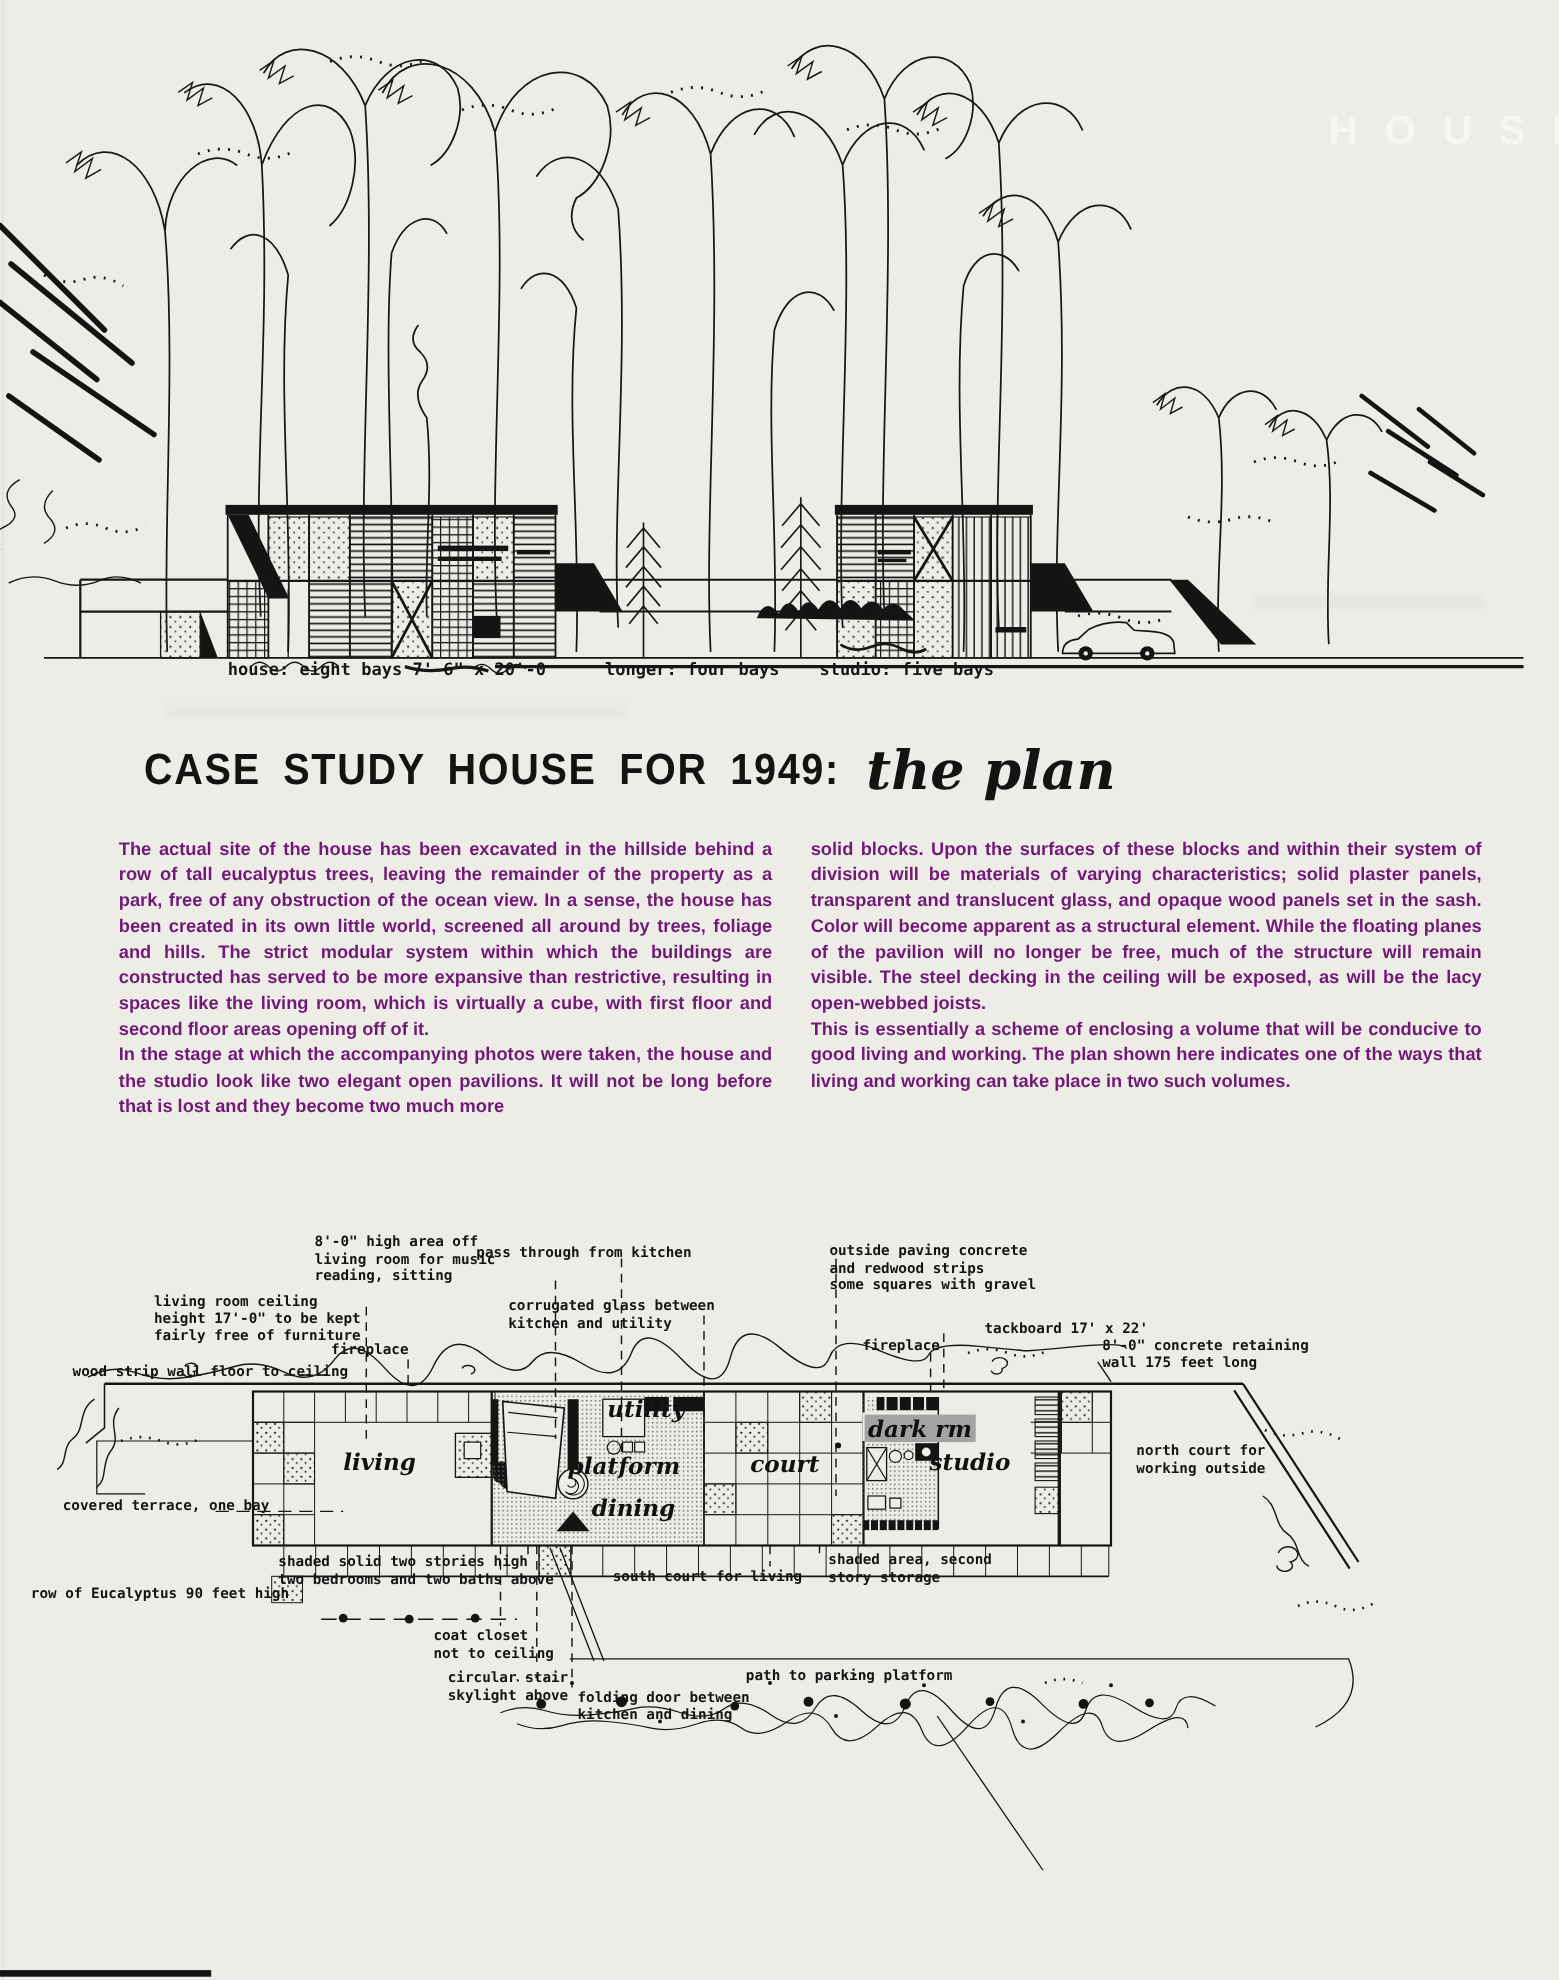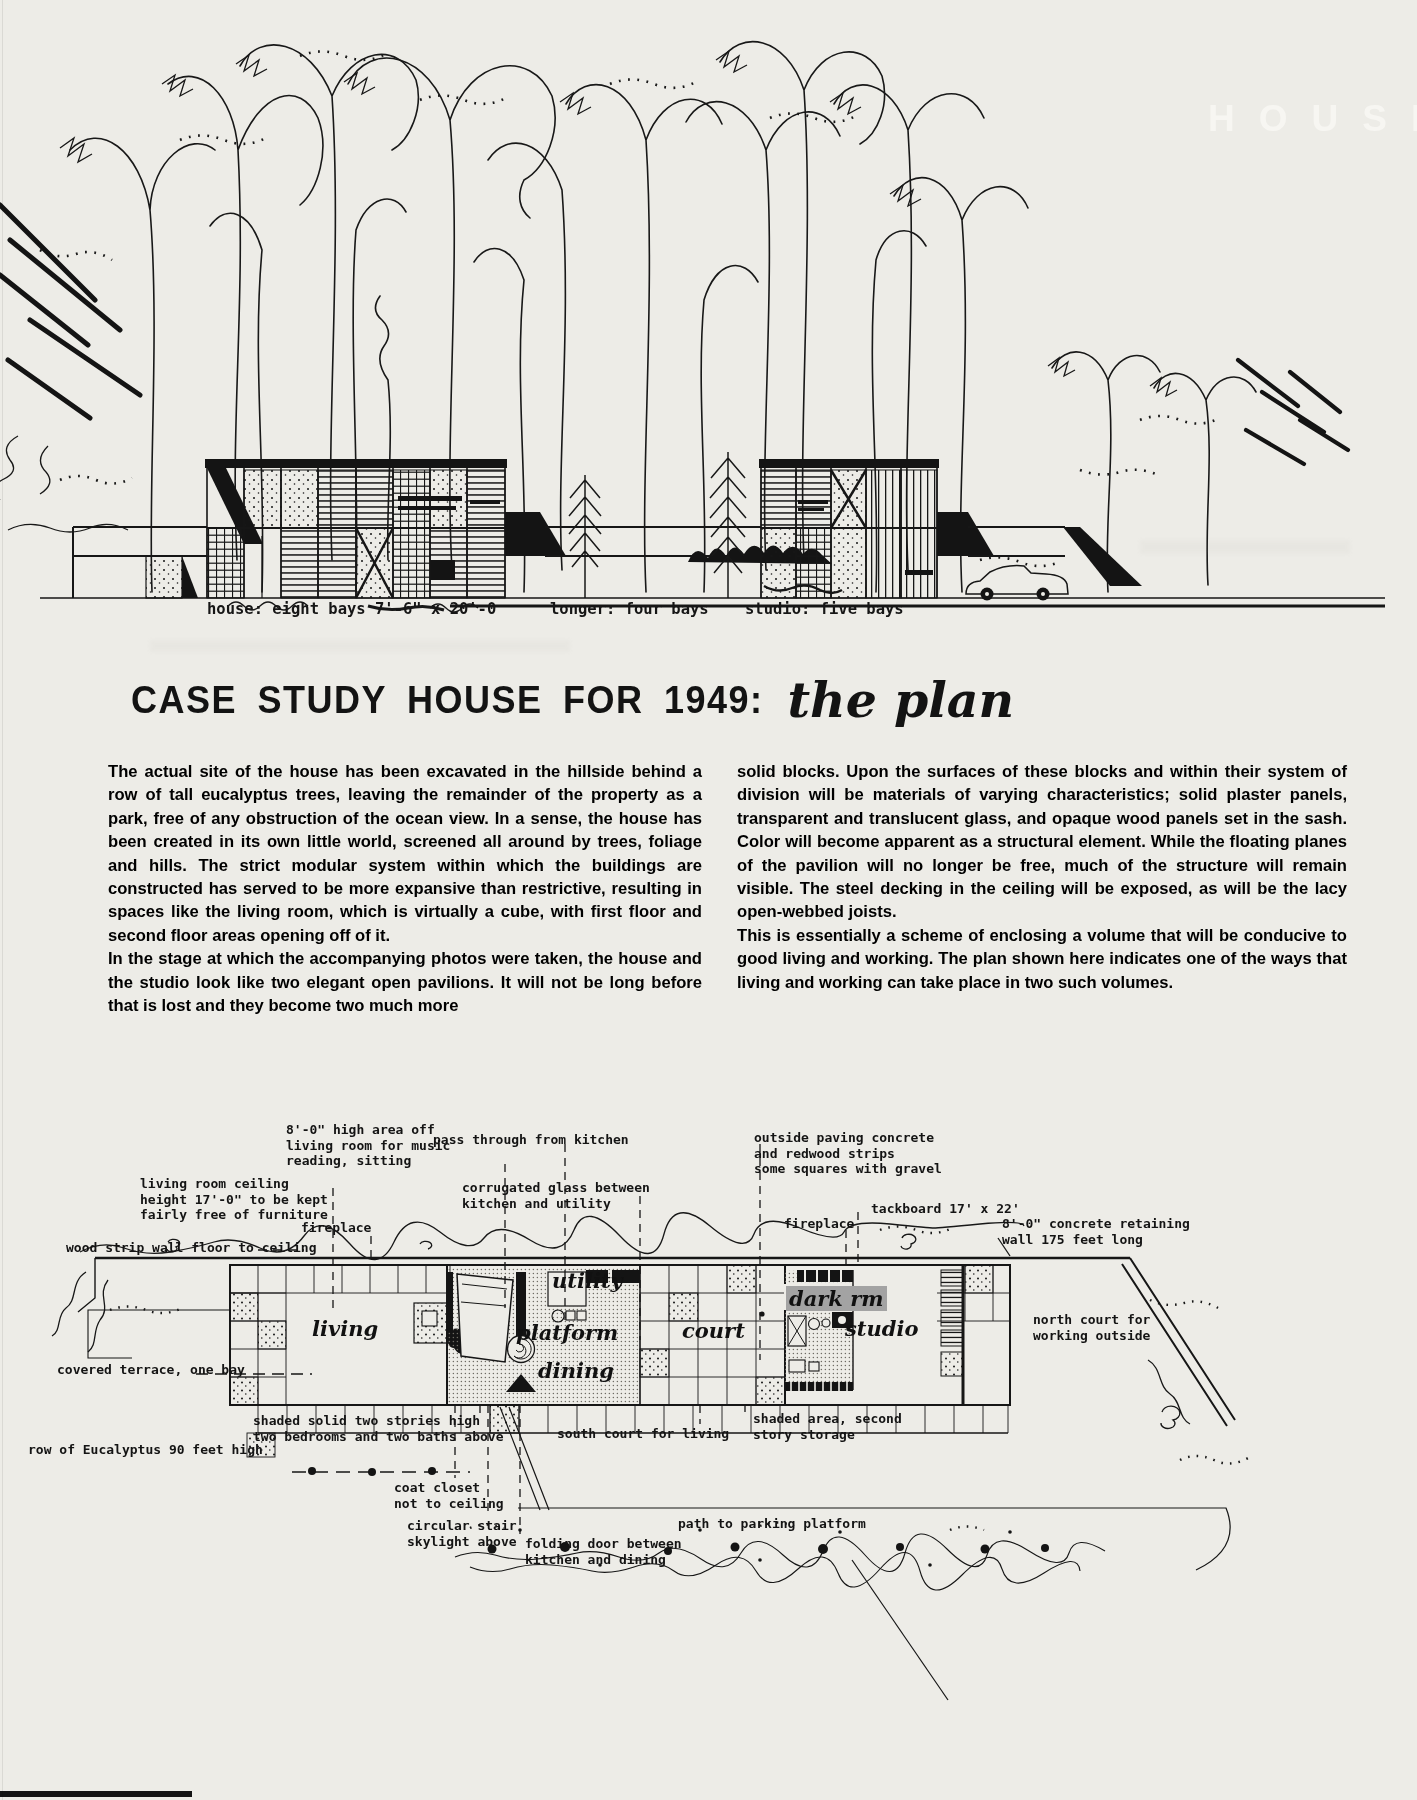--- a/index.html
+++ b/index.html
@@ -16,21 +16,21 @@
   .cap{position:absolute;top:600px;font-family:"DejaVu Sans Mono",monospace;
        font-weight:bold;font-size:15.5px;color:#161616;white-space:nowrap;}
   
   #headline{position:absolute;left:108px;top:668px;width:1100px;white-space:nowrap;margin-left:23px;}
   .hl-main{font-weight:bold;font-size:36px;letter-spacing:1.5px;word-spacing:9px;
        display:inline-block;transform:scaleY(1.1);transform-origin:left bottom;color:#131313;}
   .hl-accent{font-family:"DejaVu Serif",serif;font-style:italic;font-weight:bold;
        font-size:49px;margin-left:24px;position:relative;top:3px;color:#131313;}
   
   .col{position:absolute;top:760px;text-align:justify;font-weight:bold;
-       font-size:16.6px;line-height:23.4px;color:#000000;}
+       font-size:16.6px;line-height:23.4px;color:#701a75;}
   #col-left{left:108px;width:594px;}
   #col-right{left:737px;width:610px;}
   .col p{margin:0;}
   
   #plan{position:absolute;left:0;top:1060px;width:1417px;height:740px;margin:0;}
   .note{position:absolute;font-family:"DejaVu Sans Mono",monospace;font-weight:bold;
        font-size:13px;line-height:15.5px;white-space:pre-line;color:#141414;}
   .room{position:absolute;font-family:"DejaVu Serif",serif;font-style:italic;
        font-weight:bold;font-size:21px;color:#111;white-space:nowrap;}
   .room.on-white{background:#a3a3a3;padding:0 3px;}
@@ -380,21 +380,21 @@
     <div class="note" style="left:286px;top:62px">8'-0" high area off
 living room for music
 reading, sitting</div>
     <div class="note" style="left:433px;top:72px">pass through from kitchen</div>
     <div class="note" style="left:462px;top:120px">corrugated glass between
 kitchen and utility</div>
     <div class="note" style="left:301px;top:160px">fireplace</div>
     <div class="note" style="left:754px;top:70px">outside paving concrete
 and redwood strips
 some squares with gravel</div>
-    <div class="note" style="left:871px;top:141px">tackboard 17' x 22'</div>
+    <div class="note" style="left:895px;top:141px">tackboard 17' x 22'</div>
     <div class="note" style="left:784px;top:156px">fireplace</div>
     <div class="note" style="left:1002px;top:156px">8'-0" concrete retaining
 wall 175 feet long</div>
     <div class="note" style="left:1033px;top:252px">north court for
 working outside</div>
     <div class="note" style="left:57px;top:302px">covered terrace, one bay</div>
     <div class="note" style="left:253px;top:353px">shaded solid two stories high
 two bedrooms and two baths above</div>
     <div class="note" style="left:28px;top:382px">row of Eucalyptus 90 feet high</div>
     <div class="note" style="left:557px;top:366px">south court for living</div>

